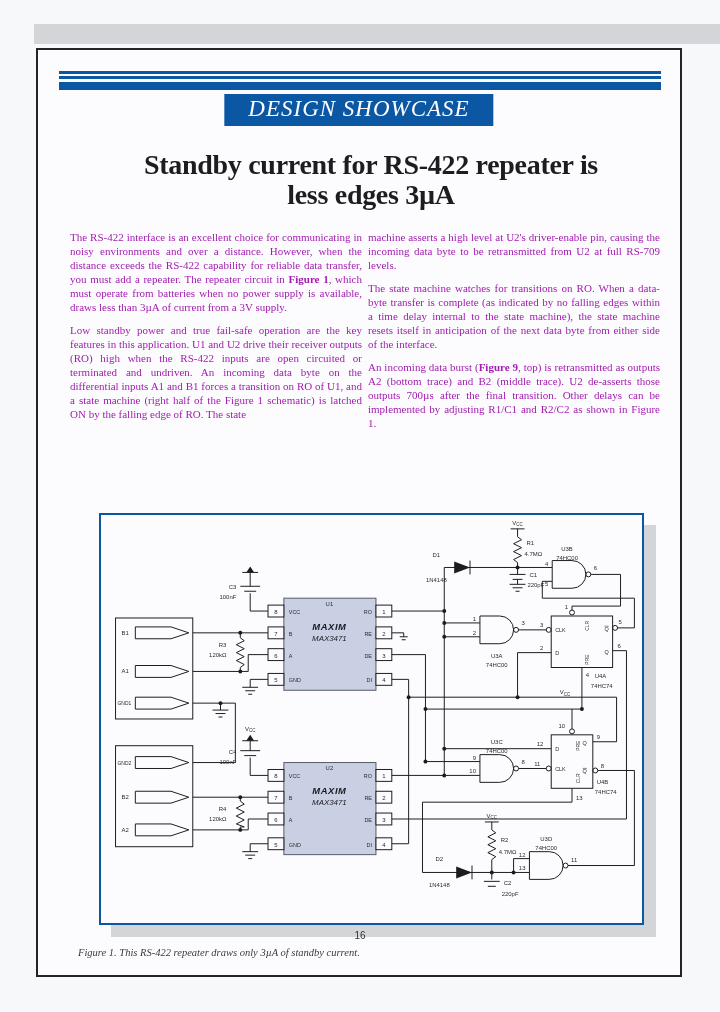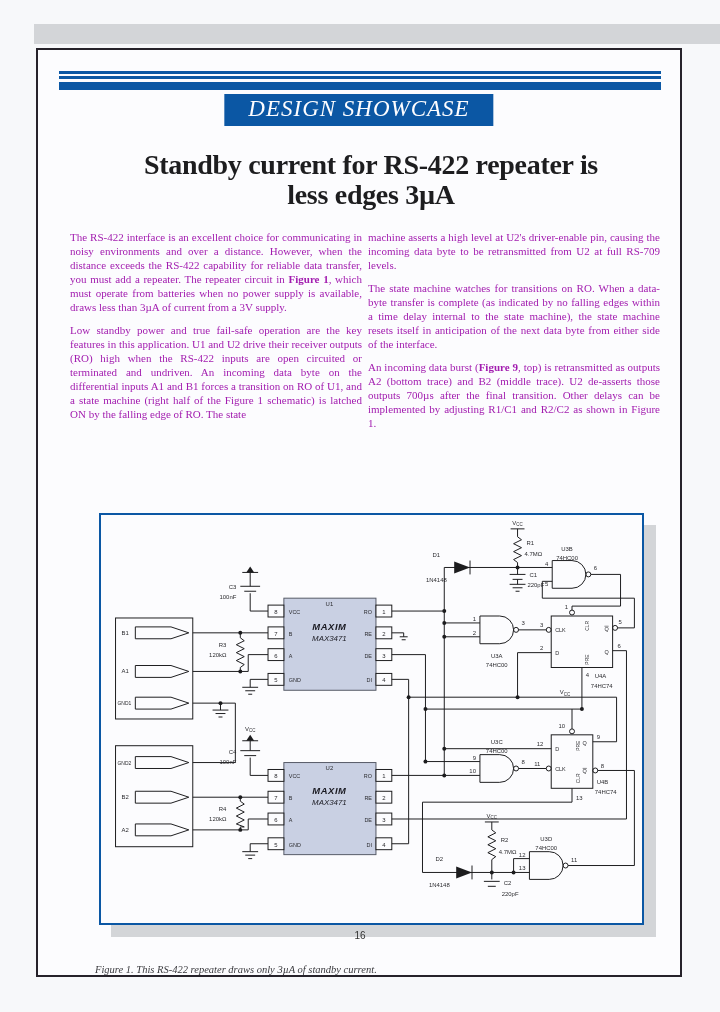--- a/index.html
+++ b/index.html
@@ -10,21 +10,21 @@
   .rule{background:#0b57a4;margin-bottom:2px;}
   .rule.t1{height:3px;} .rule.t2{height:3px;margin-bottom:3px;} .rule.t3{height:8px;}
   .banner{position:absolute;left:50%;top:44px;transform:translateX(-50%);background:#0b57a4;color:#fdfdff;
     font-style:italic;font-size:23px;letter-spacing:1px;padding:2px 24px 4px;white-space:nowrap;}
   .title{position:absolute;left:0;top:88px;width:100%;text-align:center;font-weight:bold;font-size:28px;line-height:1.08;margin:12px;letter-spacing:-0.3px;}
   .col{position:absolute;top:180px;width:292px;font-size:11px;line-height:1.275;text-align:justify;color:#a21caf;}
   .col.left{left:32px;} .col.right{left:330px;}
   .col p{margin:0 0 9px 0;}
   .col b{font-weight:bold;}
   .figure-box{position:absolute;left:40px;top:463px;width:541px;height:408px;background:#fcfcfe;border:2px solid #0b57a4;box-shadow:12px 12px 0 #d3d5d8;box-sizing:content-box;margin-left:21px;}
-  .caption{position:absolute;left:40px;top:897px;font-style:italic;font-size:10.5px;color:#3a3a3e;margin:17px;}
+  .caption{position:absolute;left:40px;top:897px;font-style:italic;font-size:10.5px;color:#3a3a3e;margin:0;}
   .page-number{position:absolute;left:0;top:930px;width:100%;text-align:center;font-family:"Liberation Sans",sans-serif;font-size:10px;color:#333;}
   
   svg{display:block;}
   .w{stroke:#1c1c1e;stroke-width:1;fill:none;}
   .cmp{stroke:#1c1c1e;stroke-width:1;fill:none;}
   .fillb{fill:#1c1c1e;stroke:none;}
   .chip{fill:#c9d0e3;stroke:#565a66;stroke-width:1;}
   .pinbox{fill:#fcfcfe;stroke:#1c1c1e;stroke-width:1;}
   .dot{fill:#1c1c1e;}
   text{font-family:"Liberation Sans",sans-serif;fill:#2b2b2f;font-size:7px;}

